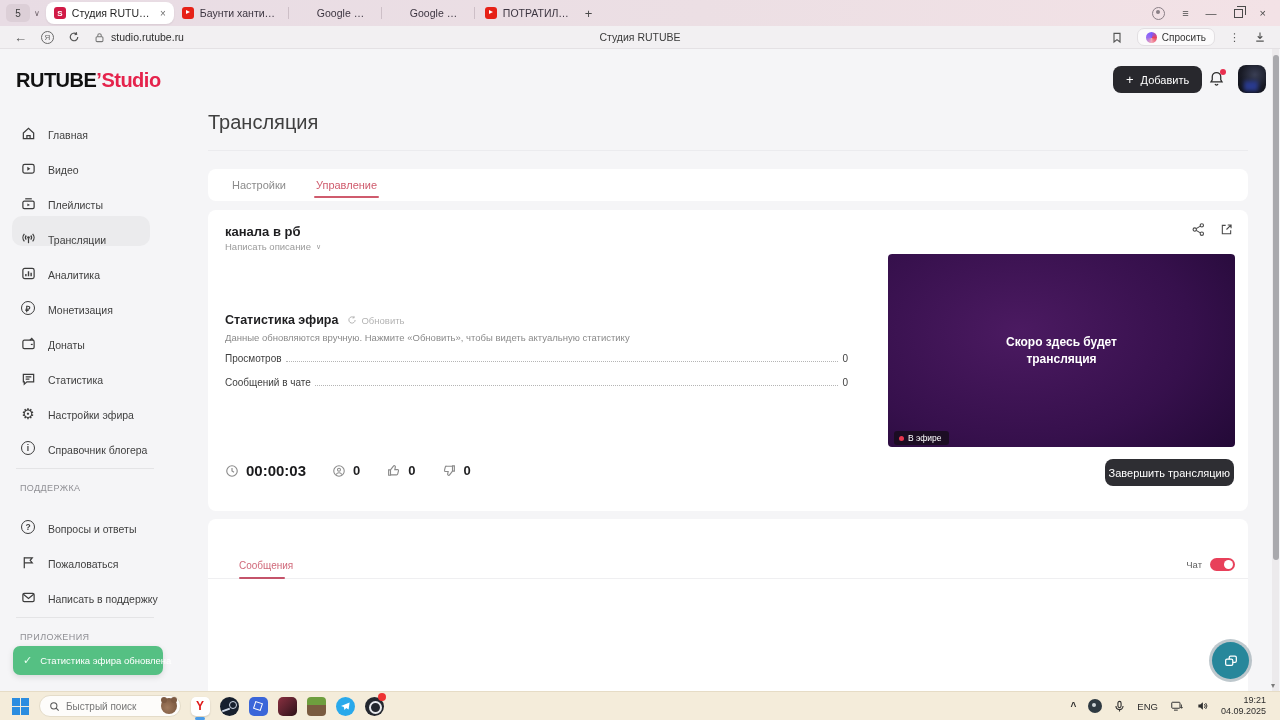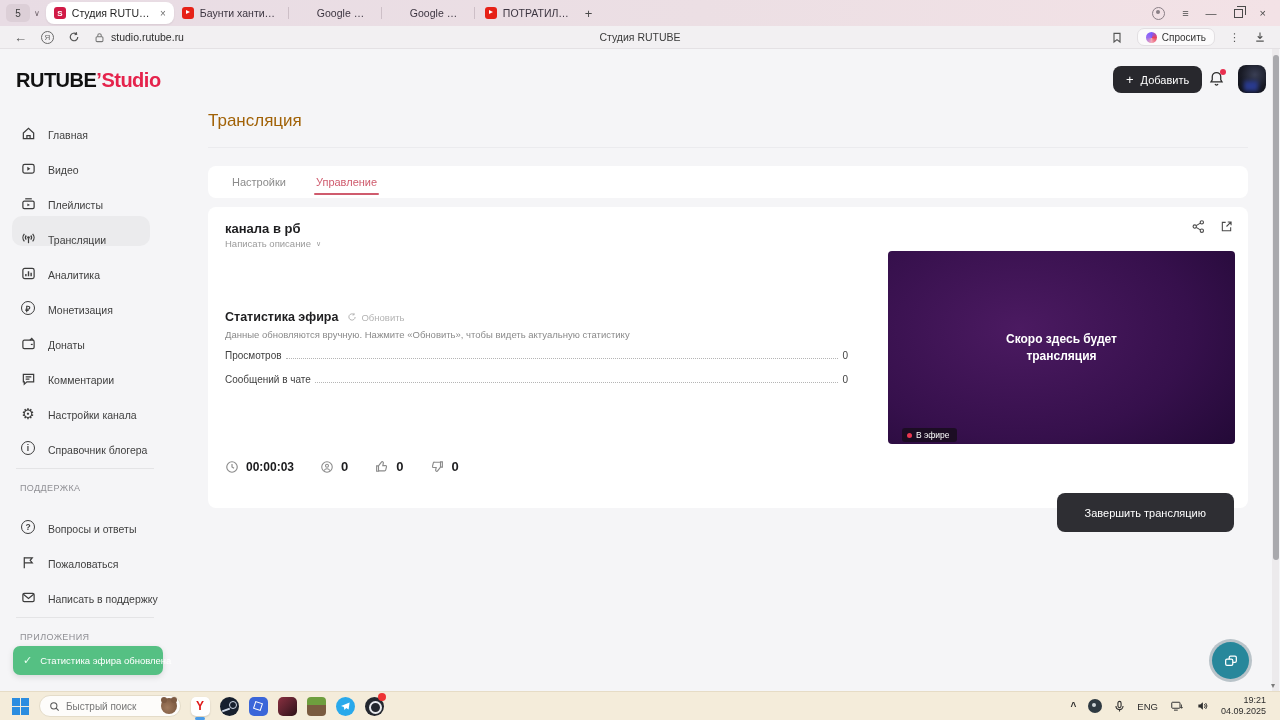--- a/index.html
+++ b/index.html
@@ -62,48 +62,48 @@
   .sb-item.active{background:#ebebed;}
   .sb-ico{width:16px;height:16px;display:flex;align-items:center;justify-content:center;color:#3c3c3c;flex:0 0 auto;}
   .sb-label{font-size:10.5px;white-space:nowrap;}
   .circle-ico{width:14px;height:14px;border:1.2px solid #3c3c3c;border-radius:50%;display:flex;align-items:center;justify-content:center;font-size:8.5px;color:#3c3c3c;font-weight:600;}
   .sb-divider{width:138px;height:1px;background:#e4e4e6;margin:12px 0 14px 4px;}
   .sb-header{font-size:9px;color:#8f8f94;letter-spacing:.4px;margin:0 0 12px 8px;}
   .gear-glyph{font-size:15px;line-height:1;color:#3c3c3c;}
 
   
   .main{position:absolute;left:208px;top:111px;width:1040px;}
-  .page-title{font-size:17px;font-weight:500;color:#a16207;padding-bottom:16px;border-bottom:1px solid #ebebee;}
+  .page-title{font-size:20px;font-weight:500;color:#404040;padding-bottom:16px;border-bottom:1px solid #ebebee;}
   .card{background:#fff;border-radius:8px;}
   .tabs-card{margin-top:18px;height:32px;display:flex;align-items:center;padding-left:24px;gap:30px;position:relative;}
   .ptab{font-size:11px;color:#8b8b8b;position:relative;height:100%;display:flex;align-items:center;}
   .ptab.active{color:#cf5b6d;}
   .ptab.active::after{content:"";position:absolute;left:-2px;right:-2px;bottom:3px;height:2px;background:#cf5b6d;border-radius:2px;}
   .content-card{margin-top:9px;height:301px;position:relative;}
   .stream-title{position:absolute;left:17px;top:14px;font-size:13px;font-weight:600;color:#1e1e20;}
   .show-desc{position:absolute;left:17px;top:31px;font-size:9.5px;color:#9b9b9b;display:flex;gap:5px;align-items:center;}
   .share-icons{position:absolute;right:14px;top:12px;display:flex;gap:13px;color:#4a4a4a;}
   .player{position:absolute;left:680px;top:44px;width:347px;height:193px;border-radius:4px;
     background:radial-gradient(130% 150% at 38% 40%,#4b1a61 0%,#36104c 38%,#1d0730 70%,#0f0220 100%);
     display:flex;align-items:center;justify-content:center;}
   .player-text{width:180px;text-align:center;color:#fff;font-size:12px;font-weight:600;line-height:1.35;}
-  .live-badge{position:absolute;left:6px;bottom:2px;background:rgba(22,12,26,.8);border-radius:3px;height:14px;display:flex;align-items:center;gap:4px;padding:0 7px 0 5px;margin-left:8px;}
+  .live-badge{position:absolute;left:6px;bottom:2px;background:rgba(22,12,26,.8);border-radius:3px;height:14px;display:flex;align-items:center;gap:4px;padding:0 7px 0 5px;}
   .live-dot{width:5px;height:5px;border-radius:50%;background:#e8364f;}
   .live-label{color:#fff;font-size:8.5px;}
   .stats-title-row{position:absolute;left:17px;top:103px;display:flex;align-items:center;gap:9px;}
   .stats-title{font-size:12.5px;font-weight:600;color:#1e1e20;}
   .refresh-link{display:flex;align-items:center;gap:4px;font-size:9.5px;color:#b3b3b3;}
   .stats-hint{position:absolute;left:17px;top:122px;font-size:9.5px;color:#8a8a8a;}
   .stat-row{position:absolute;left:17px;width:623px;display:flex;align-items:baseline;font-size:10px;color:#3f3f3f;justify-content:center;}
   .stat-dots{flex:1;border-bottom:1px dotted #b5b5b5;margin:0 4px 2px;}
   .counter-row{position:absolute;left:17px;top:252px;display:flex;align-items:center;gap:26px;}
   .counter{display:flex;align-items:center;gap:7px;color:#777;}
   .counter .num{font-size:13px;font-weight:600;color:#1e1e20;}
-  .timer-text{font-size:12px;font-weight:700;color:#1a1a1c;}
-  .endbtn{position:absolute;right:14px;top:249px;height:39px;background:#2e2e33;border-radius:8px;color:#fff;font-size:11px;display:flex;align-items:center;padding:0 28px;margin-top:37px;}
+  .timer-text{font-size:15px;font-weight:700;color:#1a1a1c;}
+  .endbtn{position:absolute;right:14px;top:249px;height:27px;background:#2e2e33;border-radius:8px;color:#fff;font-size:11px;display:flex;align-items:center;padding:0 4px;}
   .messages-card{margin-top:8px;height:186px;position:relative;}
   .msg-tabrow{position:absolute;left:0;top:0;right:0;height:60px;border-bottom:1px solid #efeff1;}
   .msg-tab{position:absolute;left:31px;top:41px;font-size:10px;color:#d0697a;}
   .msg-underline{position:absolute;left:31px;top:58px;width:46px;height:2px;background:#c4536a;border-radius:2px;}
   .chat-toggle-row{position:absolute;right:13px;top:39px;display:flex;align-items:center;gap:8px;}
   .chat-label{font-size:9.5px;color:#5f5f5f;}
   .toggle{width:25px;height:13px;border-radius:7px;background:#e8405a;position:relative;}
   .toggle::after{content:"";position:absolute;right:2px;top:2px;width:9px;height:9px;border-radius:50%;background:#fff;}
 
   
@@ -320,27 +320,27 @@
         </span>
       <span class="sb-label">Донаты</span>
     </div>
     <div class="sb-item">
       <span class="sb-ico">
           <svg width="15" height="15" viewBox="0 0 16 16" fill="none" stroke="currentColor" stroke-width="1.3">
             <path d="M2.5 3.5 h11 v8 h-7.2 L3.5 14 v-2.5 h-1 z"></path>
             <path d="M5 6.2 h6 M5 8.6 h4"></path>
           </svg>
         </span>
-      <span class="sb-label">Комментарии</span>
+      <span class="sb-label">Статистика</span>
     </div>
     <div class="sb-item">
       <span class="sb-ico">
           <span class="gear-glyph">⚙</span>
         </span>
-      <span class="sb-label">Настройки канала</span>
+      <span class="sb-label">Настройки эфира</span>
     </div>
     <div class="sb-item">
       <span class="sb-ico">
           <span class="circle-ico">i</span>
         </span>
       <span class="sb-label">Справочник блогера</span>
     </div>
     <div class="sb-divider"></div>
     <div class="sb-header">ПОДДЕРЖКА</div>
     <div class="sb-item">
@@ -466,20 +466,29 @@
             </svg>
           <span class="num">0</span>
         </span>
       </div>
 
       <div class="endbtn">
           <span>Завершить трансляцию</span>
         </div>
     </div>
 
+    <div class="card messages-card">
+      <div class="msg-tabrow"></div>
+      <span class="msg-tab">Сообщения</span>
+      <div class="msg-underline"></div>
+      <div class="chat-toggle-row">
+        <span class="chat-label">Чат</span>
+        <span class="toggle"></span>
+      </div>
+    </div>
   </div>
 
   <div class="toast">
     <span class="tcheck">✓</span>
     <span class="ttext">Статистика эфира обновлена</span>
   </div>
 
   <div class="fab">
     <svg width="16" height="16" viewBox="0 0 18 18" fill="none" stroke="#fff" stroke-width="1.4">
         <rect x="3" y="7" width="8" height="7" rx="1.5"></rect>

